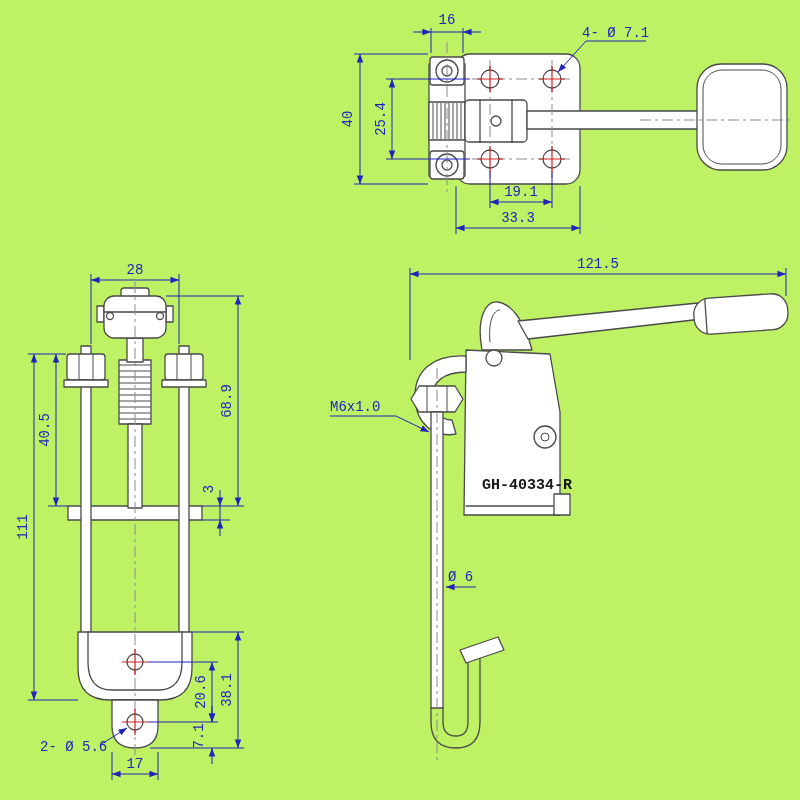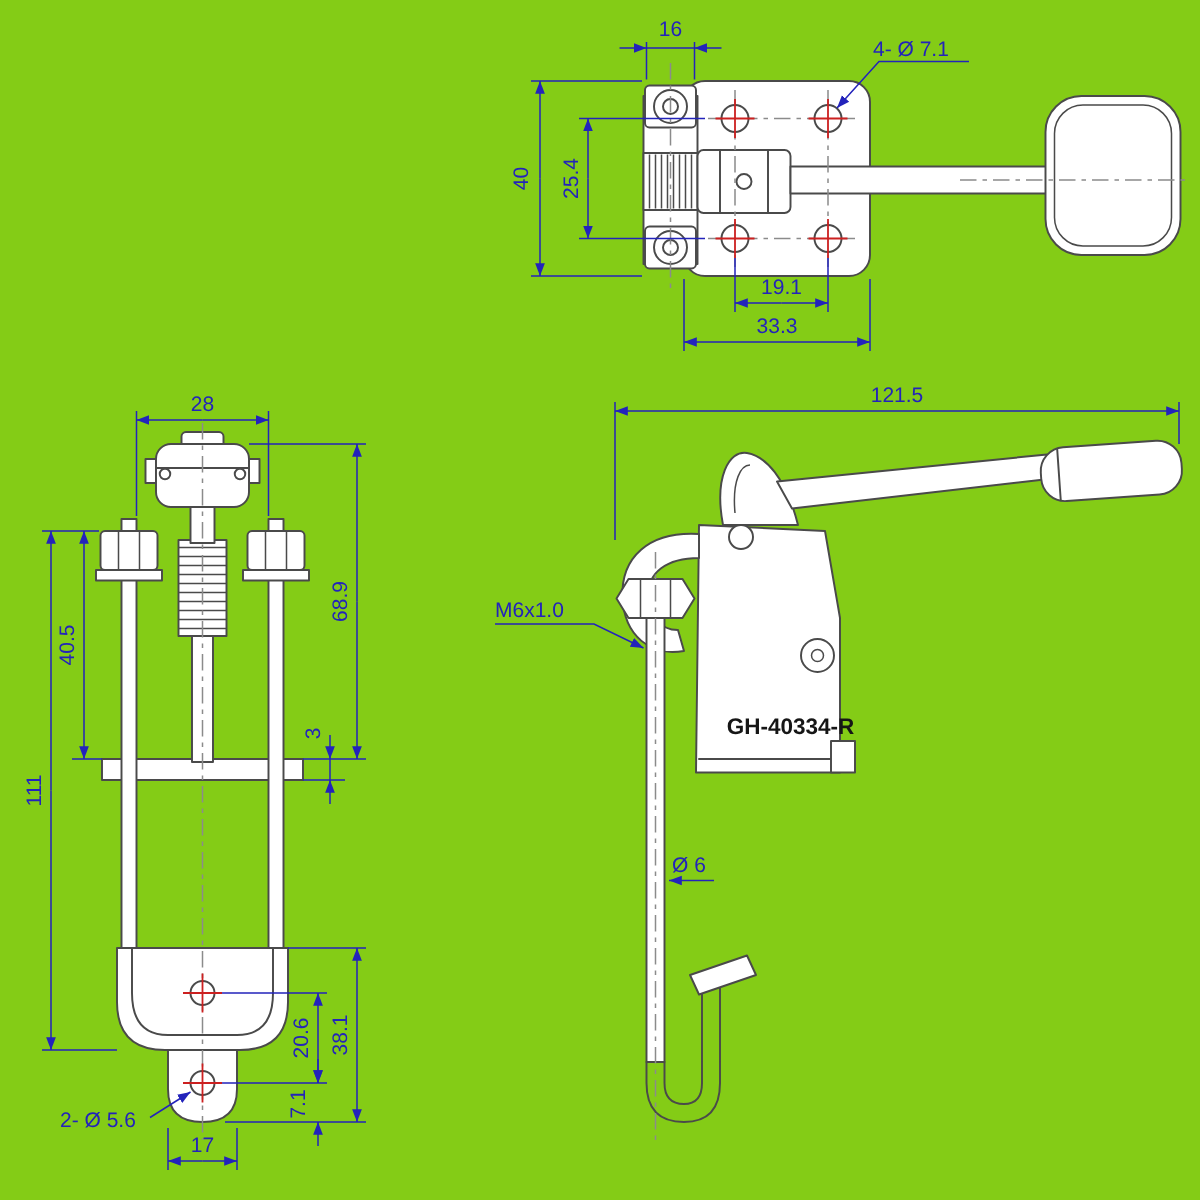--- a/index.html
+++ b/index.html
@@ -1,16 +1,16 @@
 <!DOCTYPE html>
 <html><head>
 <meta charset="utf-8">
 <style>
   html,body{margin:0;padding:0;background:#fff}
-  .sheet{width:800px;height:800px;position:relative;background:#84cc16;font-family:Liberation Sans, sans-serif;overflow:hidden}
+  .sheet{width:800px;height:800px;position:relative;background:#bef264;font-family:Liberation Mono, monospace;overflow:hidden}
   svg{display:block}
   .o{fill:none;stroke:#4a4a4a;stroke-width:1.3;stroke-linejoin:round;stroke-linecap:round}
   .of{fill:#ffffff;stroke:#4a4a4a;stroke-width:1.3;stroke-linejoin:round}
   .thin{fill:none;stroke:#4a4a4a;stroke-width:1}
   .cl{fill:none;stroke:#8b8b8b;stroke-width:1;stroke-dasharray:11 4 3 4}
   .dim{fill:none;stroke:#2323bb;stroke-width:1}
   .dimt{fill:#2323bb;font-size:14px}
   .mid{text-anchor:middle}
   .red{fill:none;stroke:#cc2020;stroke-width:1.2}
   .pn{fill:#161616;font-size:15px;font-weight:bold}

